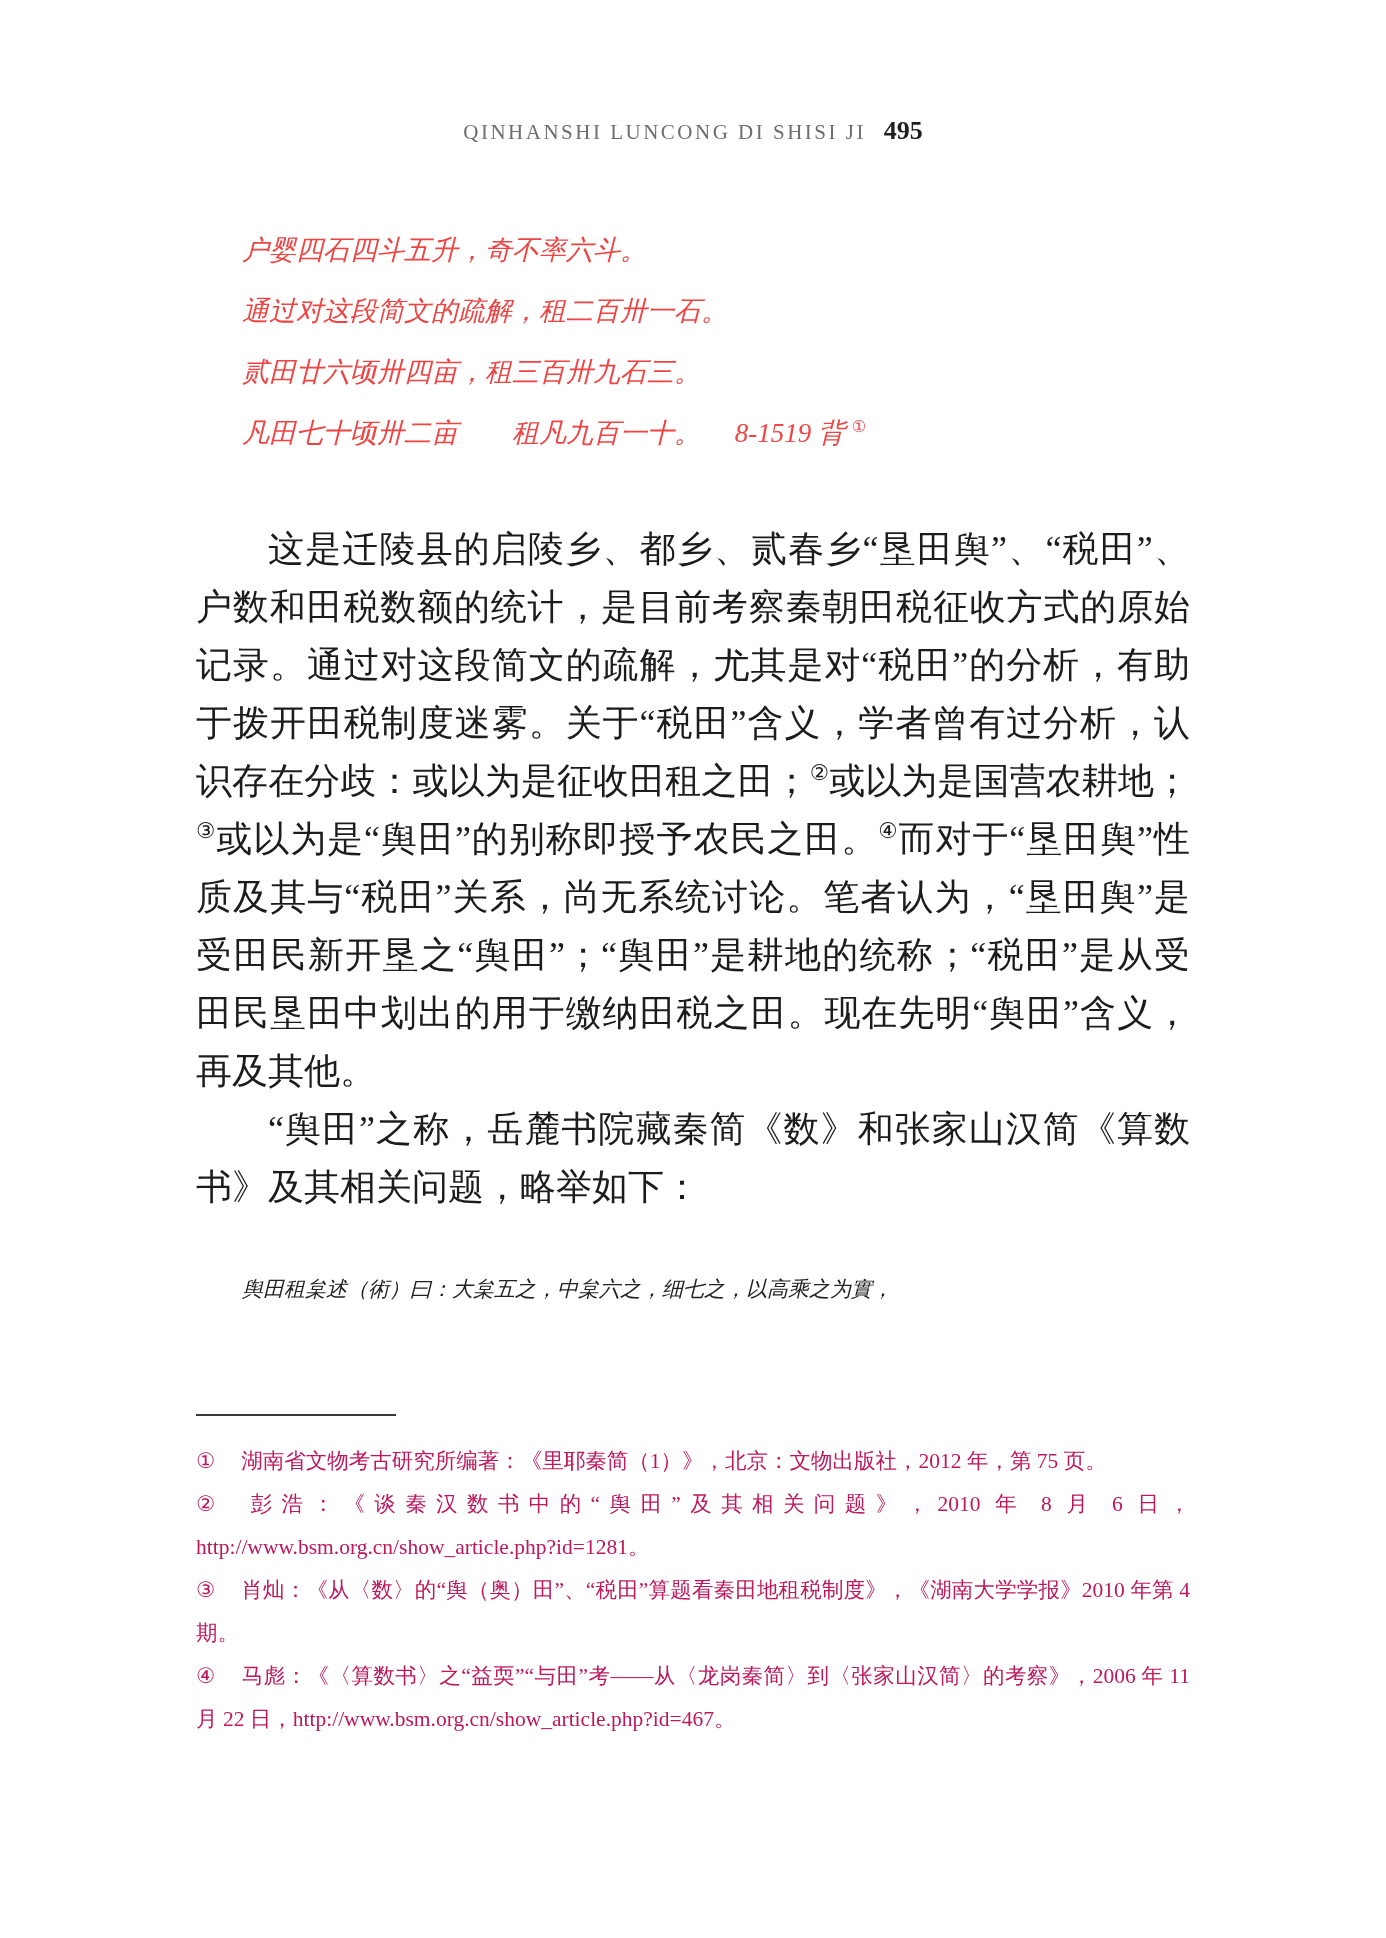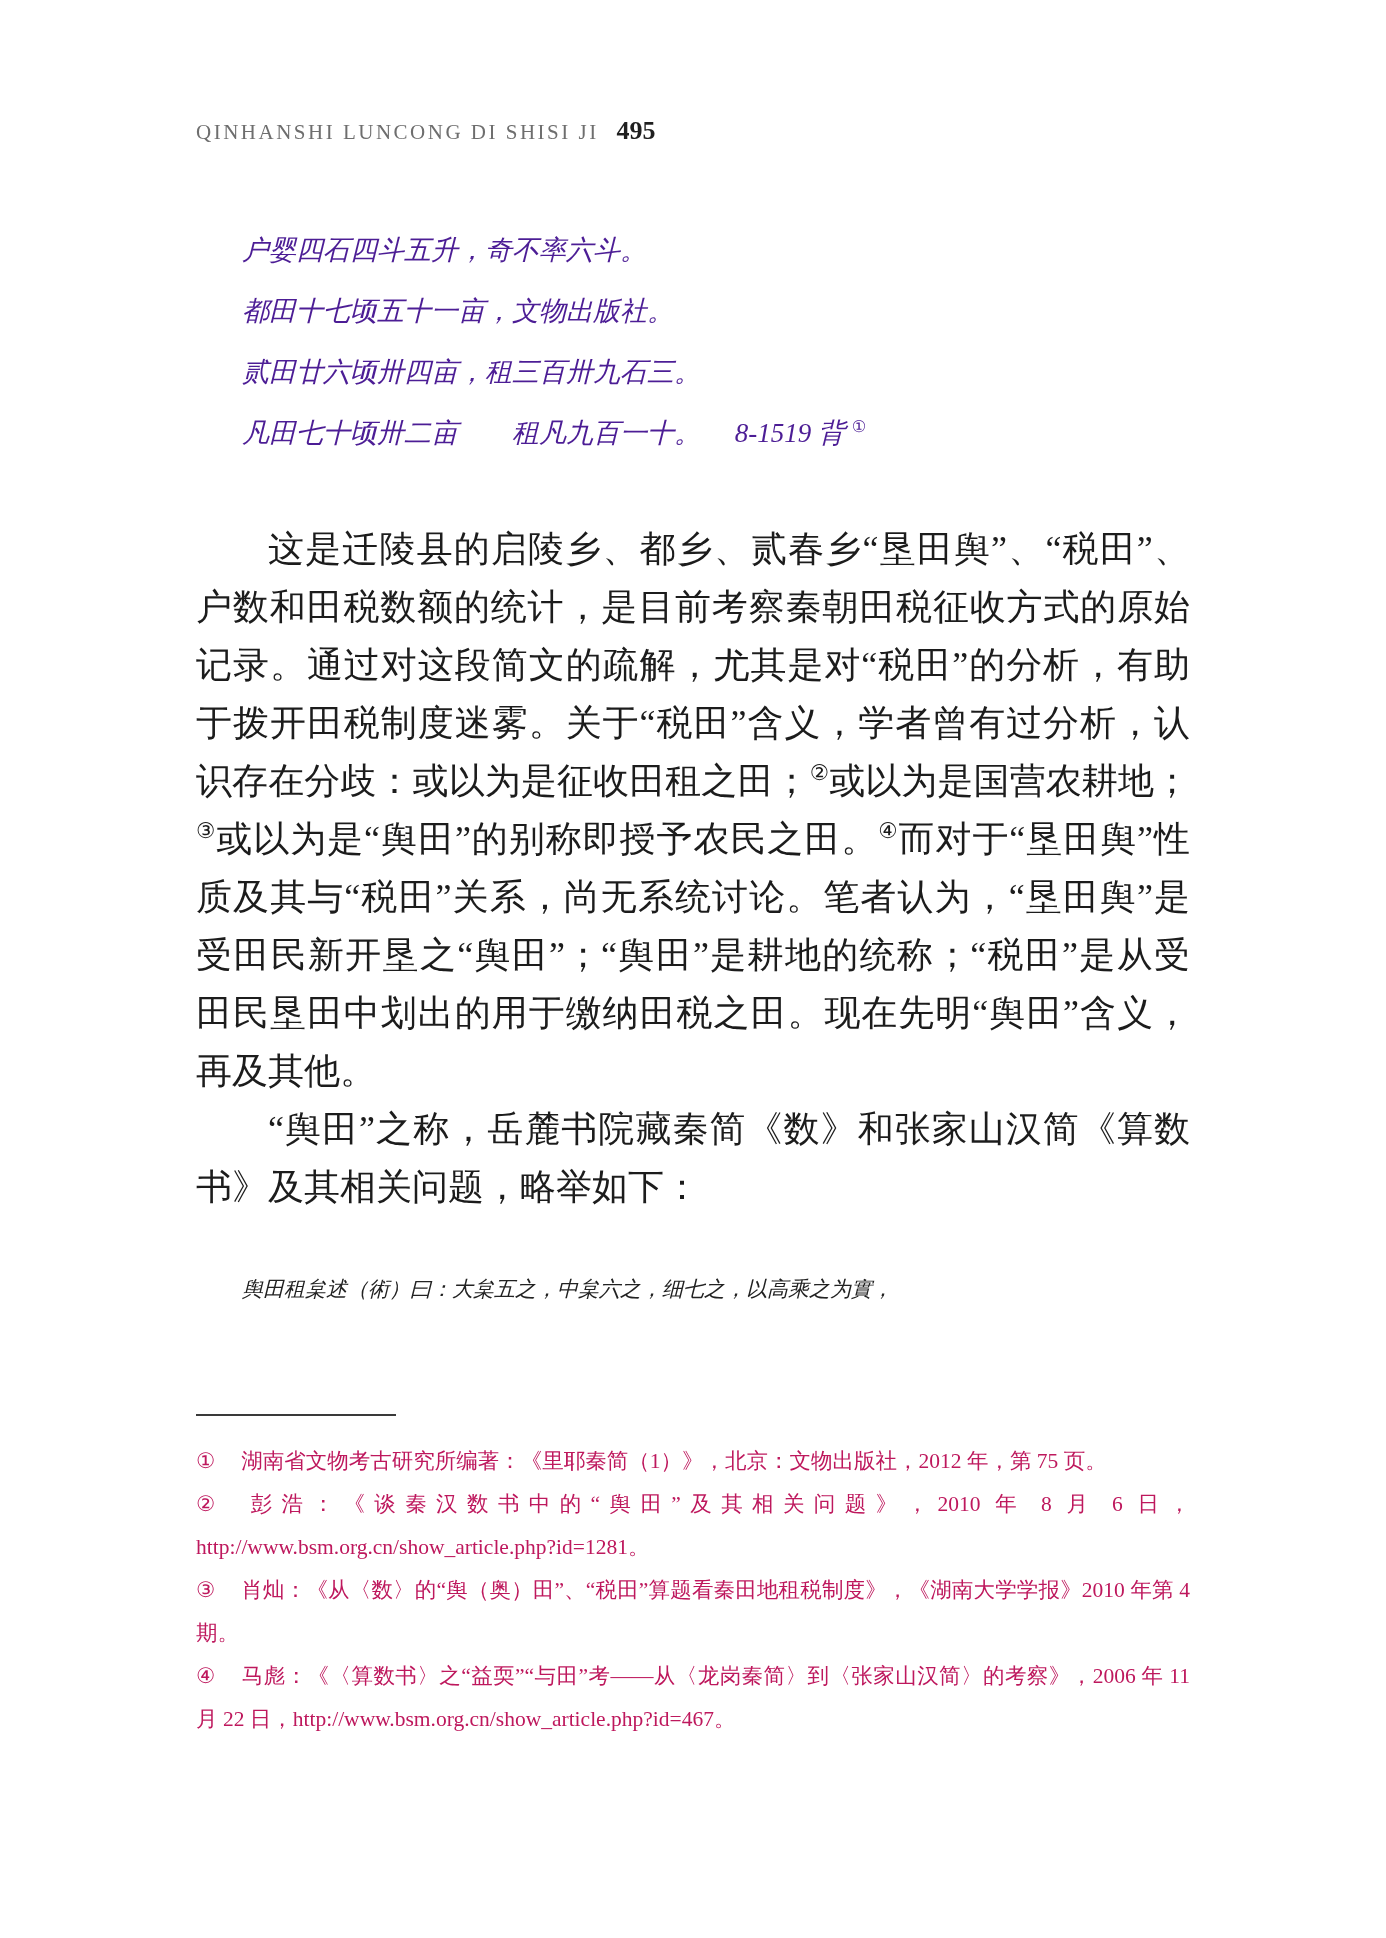--- a/index.html
+++ b/index.html
@@ -13,39 +13,39 @@
     height: 1938px;
     margin: 0 auto;
     background: #ffffff;
     box-sizing: border-box;
     padding: 116px 196px 0 196px;
     font-family: "Liberation Serif", "DejaVu Serif", serif;
     color: #1c1c1c;
     overflow: hidden;
   }
   .running-header {
-    text-align: left;
+    text-align: center;
     font-size: 21px;
     letter-spacing: 2.5px;
     color: #6e6e6e;
     white-space: nowrap;
   }
   .running-header .pagenum {
     color: #1f1f1f;
     font-size: 26px;
     font-weight: bold;
     letter-spacing: 0;
     margin-left: 10px;
   }
   .slip-quote {
     margin-top: 74px;
     padding-left: 46px;
     font-style: italic;
     font-size: 27px;
-    color: #4c1d95;
+    color: #ef4444;
   }
   .slip-line {
     line-height: 61px;
     white-space: pre-wrap;
   }
   .fn-ref {
     font-size: 0.6em;
     vertical-align: super;
     line-height: 0;
     font-style: normal;
@@ -93,21 +93,21 @@
 
 <div class="page">
 
   <div class="running-header">
     <span>QINHANSHI LUNCONG DI SHISI JI</span>
     <span class="pagenum">495</span>
   </div>
 
   <div class="slip-quote" id="slip-quote">
       <div class="slip-line"><span>户婴四石四斗五升，奇不率六斗。</span></div>
-      <div class="slip-line"><span>都田十七顷五十一亩，文物出版社。</span></div>
+      <div class="slip-line"><span>通过对这段简文的疏解，租二百卅一石。</span></div>
       <div class="slip-line"><span>贰田廿六顷卅四亩，租三百卅九石三。</span></div>
       <div class="slip-line"><span>凡田七十顷卅二亩　　租凡九百一十。　 8-1519 背 </span><span class="fn-ref">①</span></div>
     </div>
 
   <div class="body-text" id="body-paragraphs">
       <p class="para"><span>这是迁陵县的启陵乡、都乡、贰春乡“垦田舆”、“税田”、户数和田税数额的统计，是目前考察秦朝田税征收方式的原始记录。通过对这段简文的疏解，尤其是对“税田”的分析，有助于拨开田税制度迷雾。关于“税田”含义，学者曾有过分析，认识存在分歧：或以为是征收田租之田；</span><span class="fn-ref">②</span><span>或以为是国营农耕地；</span><span class="fn-ref">③</span><span>或以为是“舆田”的别称即授予农民之田。</span><span class="fn-ref">④</span><span>而对于“垦田舆”性质及其与“税田”关系，尚无系统讨论。笔者认为，“垦田舆”是受田民新开垦之“舆田”；“舆田”是耕地的统称；“税田”是从受田民垦田中划出的用于缴纳田税之田。现在先明“舆田”含义，再及其他。</span></p>
       <p class="para"><span>“舆田”之称，岳麓书院藏秦简《数》和张家山汉简《算数书》及其相关问题，略举如下：</span></p>
     </div>
 
   <div class="math-quote">舆田租枲述（術）曰：大枲五之，中枲六之，细七之，以高乘之为實，</div>

